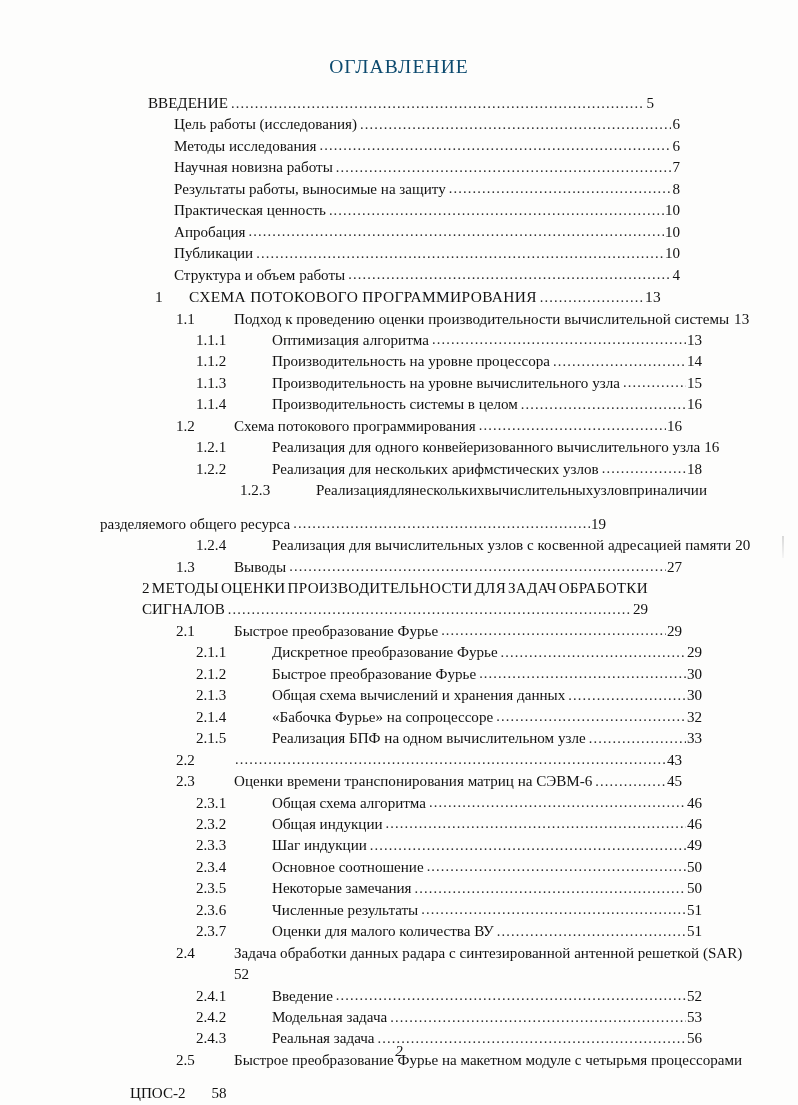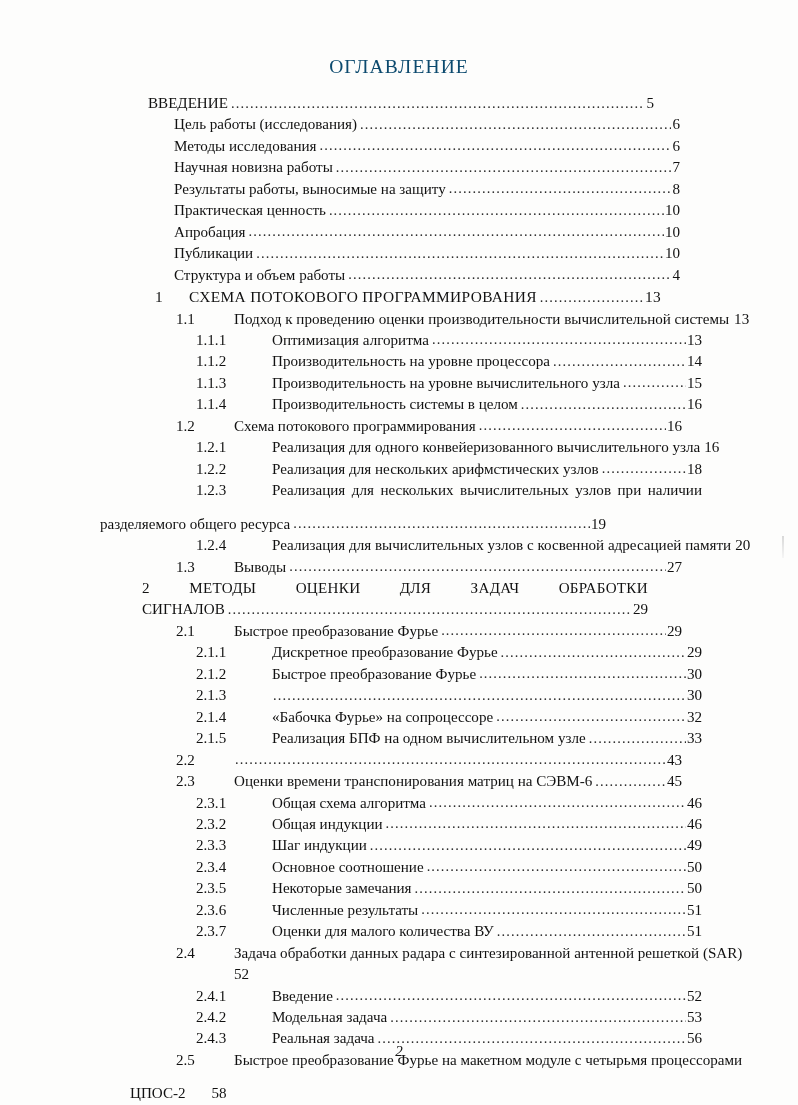--- a/index.html
+++ b/index.html
@@ -92,21 +92,21 @@
   .lvl-3       { margin-left: 48px; }
   .lvl-3 .num  { width: 76px; }
 
   .caps { }
 
   
   .just-line {
     display: flex;
     width: 100%;
   }
-  .just-line .num { flex: 0 0 auto; }
+  .just-line .num { flex: 0 0 auto; margin-left: 44px; }
   .just-line .spread {
     flex: 1 1 auto;
     display: flex;
     justify-content: space-between;
   }
   .just-line .spread > span { white-space: nowrap; }
 
   .cont-line {
     display: flex;
     align-items: baseline;
@@ -298,20 +298,21 @@
       <span class="dots"></span>
       <span class="pg">27</span>
     </div>
 
     <div>
       <div class="just-line" style="margin-left:-6px; letter-spacing:0.3px;">
         <span class="spread">
           <span>2</span>
           <span>МЕТОДЫ</span>
           <span>ОЦЕНКИ</span>
+          <span>ПРОИЗВОДИТЕЛЬНОСТИ</span>
           <span>ДЛЯ</span>
           <span>ЗАДАЧ</span>
           <span>ОБРАБОТКИ</span>
         </span>
       </div>
       <div class="entry" style="margin-left:-6px">
         <span class="title caps">СИГНАЛОВ</span>
         <span class="dots"></span>
         <span class="pg">29</span>
       </div>
@@ -333,20 +334,21 @@
 
     <div class="entry lvl-3">
       <span class="num">2.1.2</span>
       <span class="title">Быстрое преобразование Фурье</span>
       <span class="dots"></span>
       <span class="pg">30</span>
     </div>
 
     <div class="entry lvl-3">
       <span class="num">2.1.3</span>
+      <span class="title">Общая схема вычислений и хранения данных</span>
       <span class="dots"></span>
       <span class="pg">30</span>
     </div>
 
     <div class="entry lvl-3">
       <span class="num">2.1.4</span>
       <span class="title">«Бабочка Фурье» на сопроцессоре</span>
       <span class="dots"></span>
       <span class="pg">32</span>
     </div>

